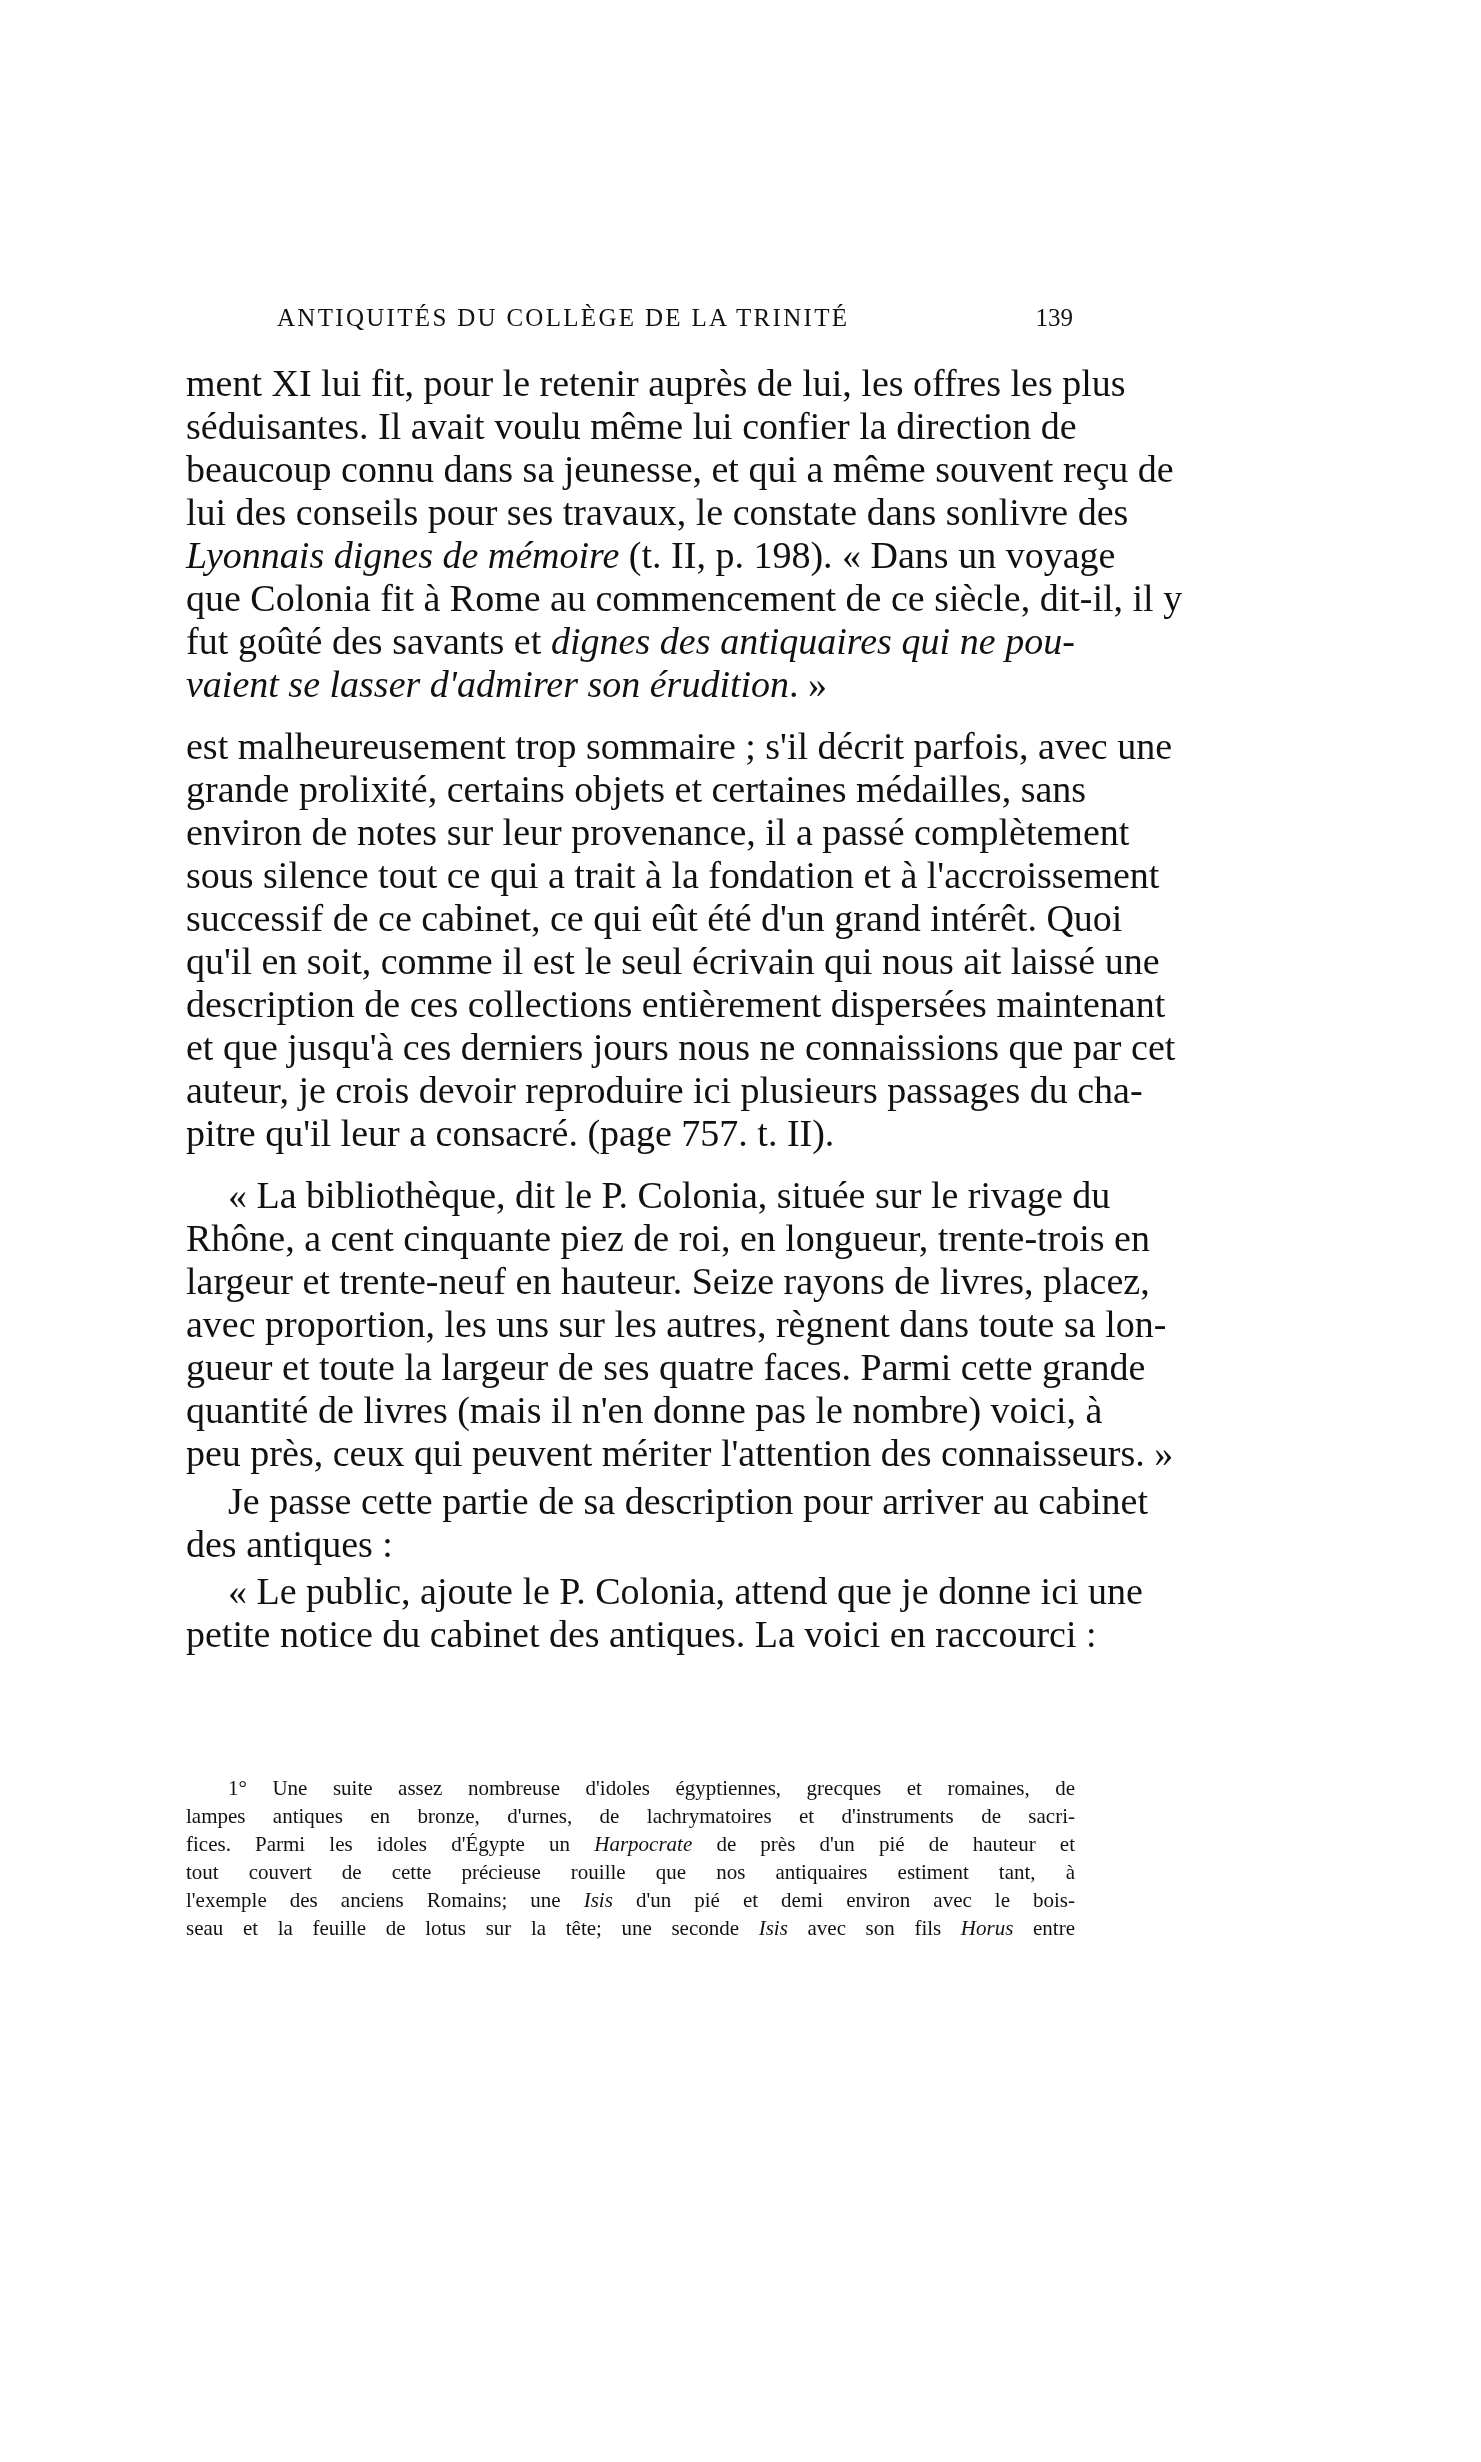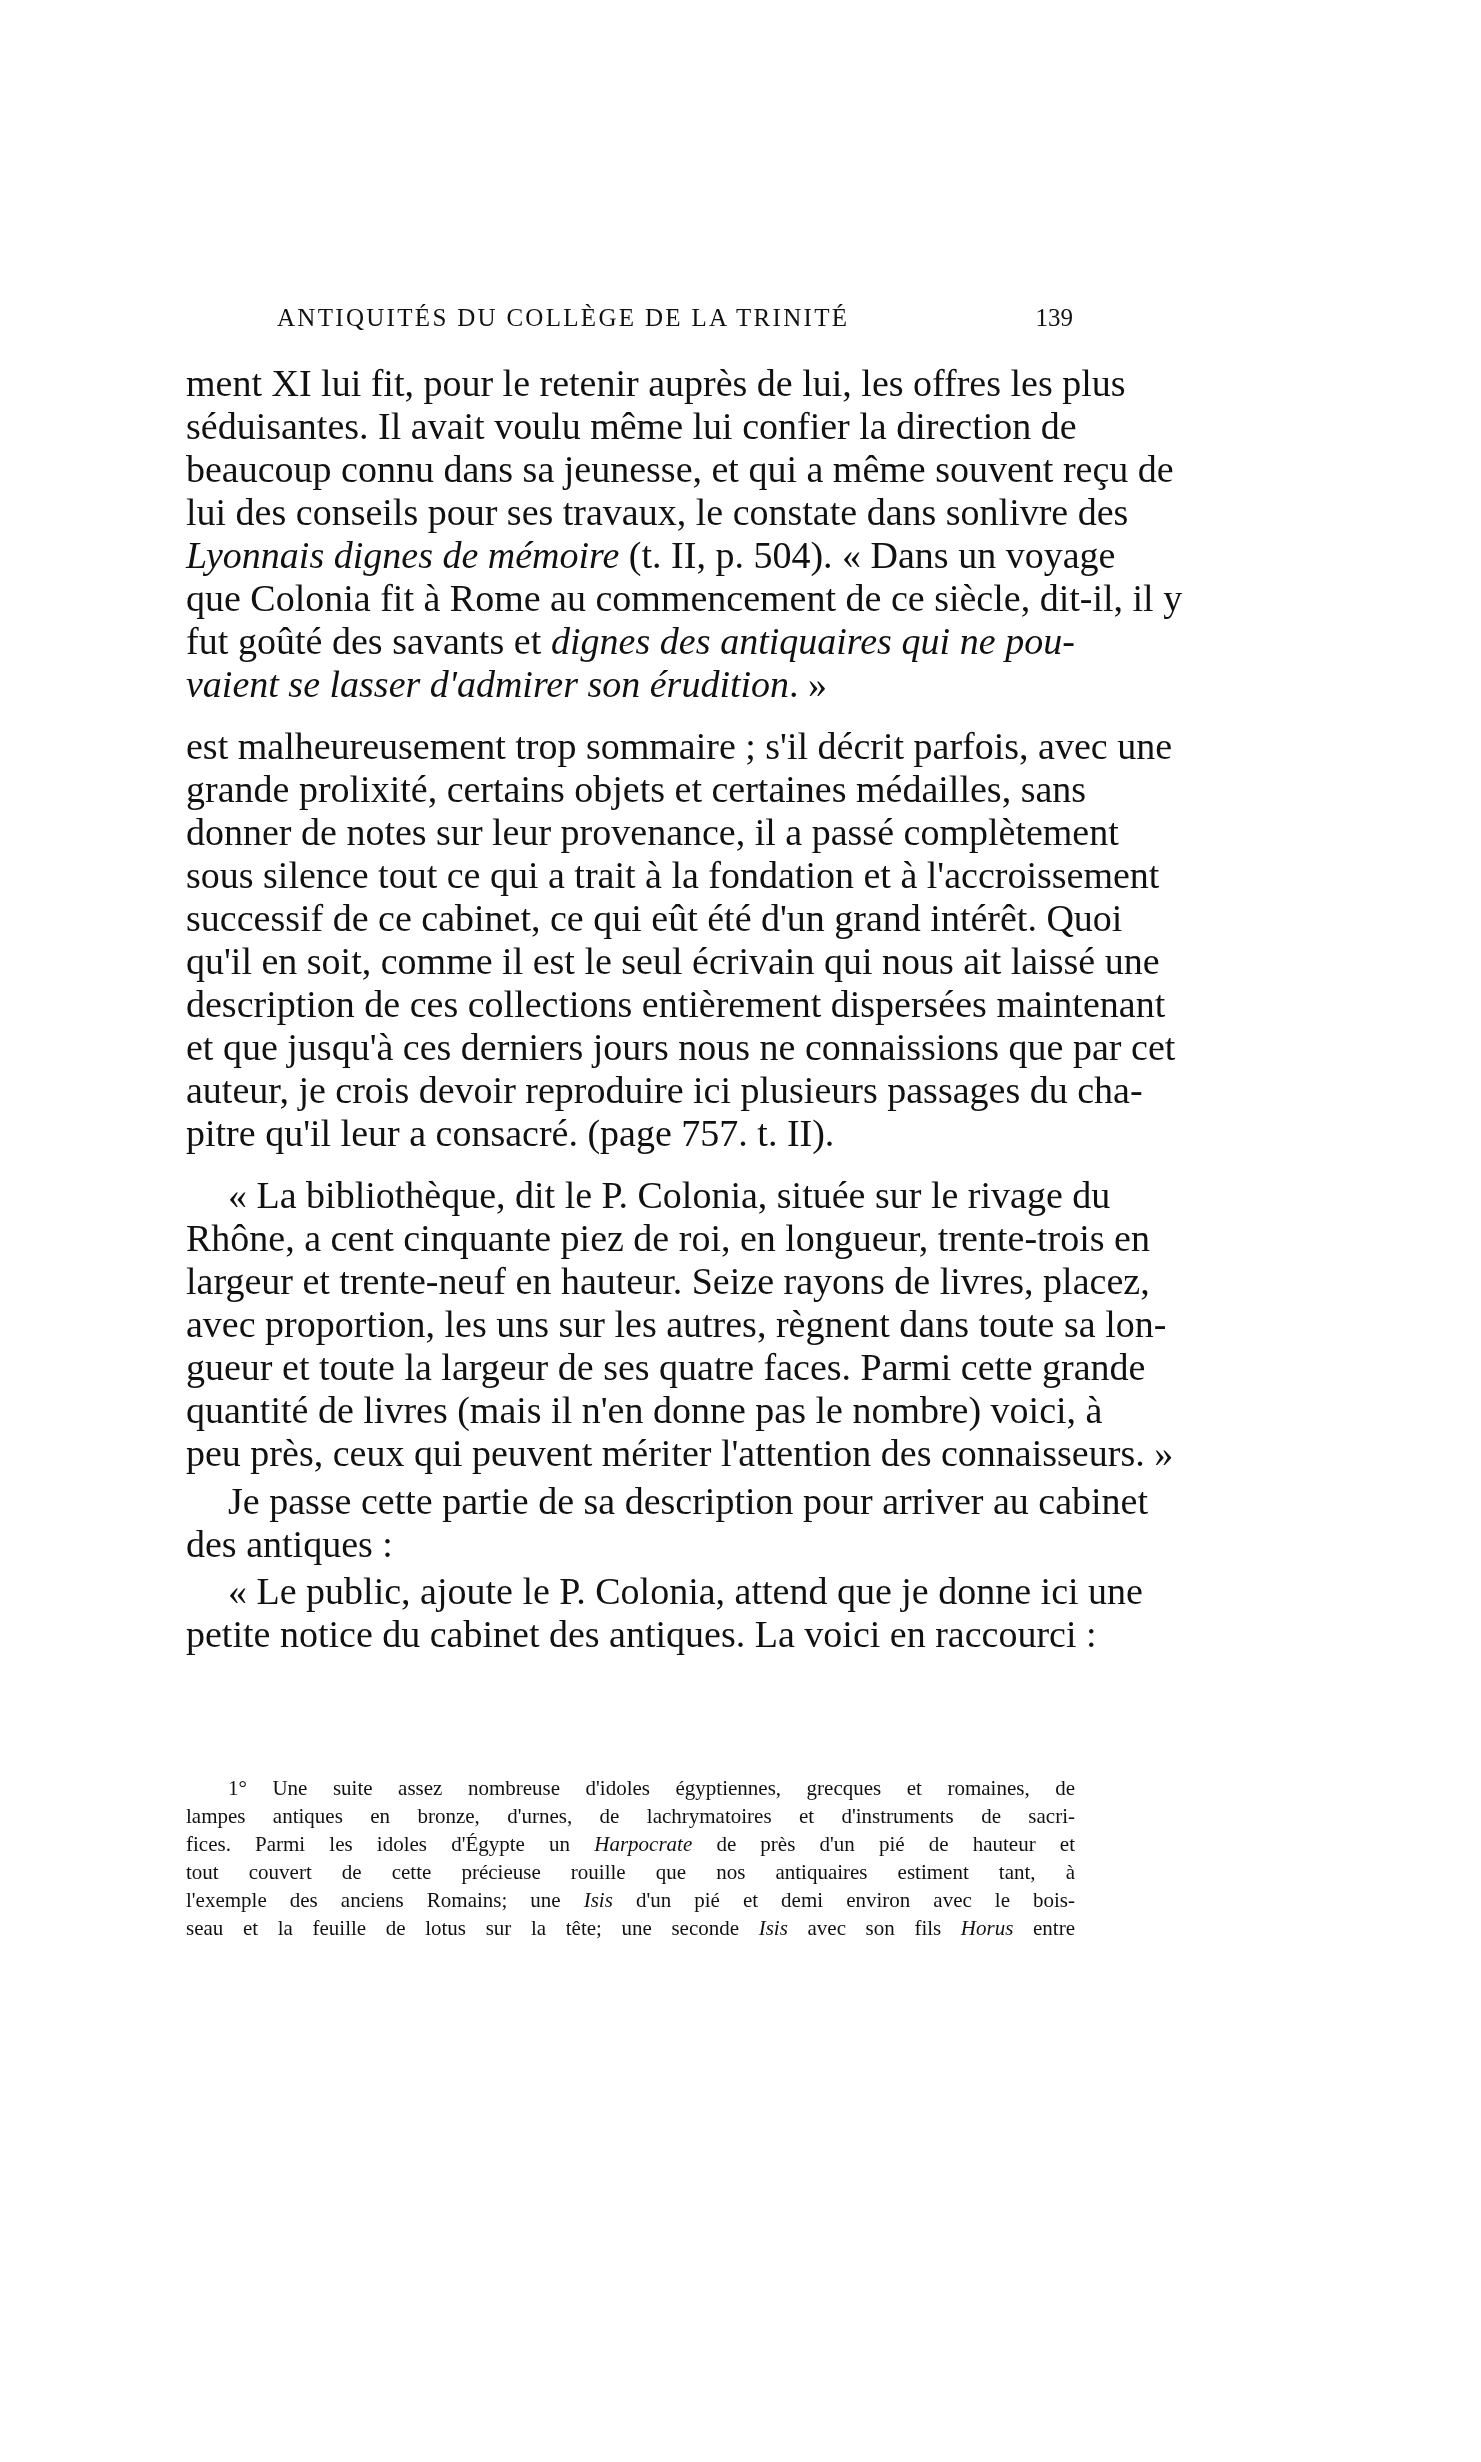--- a/index.html
+++ b/index.html
@@ -44,30 +44,30 @@
     <span class="title">ANTIQUITÉS DU COLLÈGE DE LA TRINITÉ</span>
     <span class="folio">139</span>
   </div>
 
   <div class="body" id="body">
       <div class="para">
         <span class="line"><span>ment XI lui fit, pour  le retenir auprès de lui, les  offres les plus</span></span>
         <span class="line"><span>séduisantes.  Il  avait  voulu  même  lui  confier la  direction de</span></span>
         <span class="line"><span>beaucoup connu dans sa jeunesse, et qui a même souvent reçu de</span></span>
         <span class="line"><span>lui des conseils pour  ses travaux,  le  constate  dans sonlivre des</span></span>
-        <span class="line"><i>Lyonnais  dignes de mémoire</i><span> (t. II, p. 504). « Dans un voyage</span></span>
+        <span class="line"><i>Lyonnais  dignes de mémoire</i><span> (t. II, p. 198). « Dans un voyage</span></span>
         <span class="line"><span>que Colonia fit à Rome au  commencement de ce siècle, dit-il, il y</span></span>
         <span class="line"><span>fut goûté des savants et </span><i>dignes  des  antiquaires  qui  ne pou-</i></span>
         <span class="line last"><i>vaient  se lasser d'admirer son érudition</i><span>.  »</span></span>
       </div>
       <div class="gap"></div>
       <div class="para">
         <span class="line"><span>est malheureusement trop sommaire ; s'il décrit parfois, avec une</span></span>
         <span class="line"><span>grande  prolixité,   certains   objets   et   certaines  médailles, sans</span></span>
-        <span class="line"><span>donner  de  notes sur  leur  provenance,  il a passé complètement</span></span>
+        <span class="line"><span>environ  de  notes sur  leur  provenance,  il a passé complètement</span></span>
         <span class="line"><span>sous silence tout ce qui a trait à la fondation et à l'accroissement</span></span>
         <span class="line"><span>successif  de ce cabinet,  ce  qui eût été d'un grand intérêt. Quoi</span></span>
         <span class="line"><span>qu'il en soit,  comme il est le seul écrivain qui nous ait laissé une</span></span>
         <span class="line"><span>description de  ces collections entièrement  dispersées  maintenant</span></span>
         <span class="line"><span>et que jusqu'à ces  derniers jours nous  ne connaissions que par cet</span></span>
         <span class="line"><span>auteur,  je crois devoir reproduire ici  plusieurs passages du cha-</span></span>
         <span class="line last"><span>pitre qu'il leur a consacré. (page 757. t. II).</span></span>
       </div>
       <div class="gap"></div>
       <div class="para">

